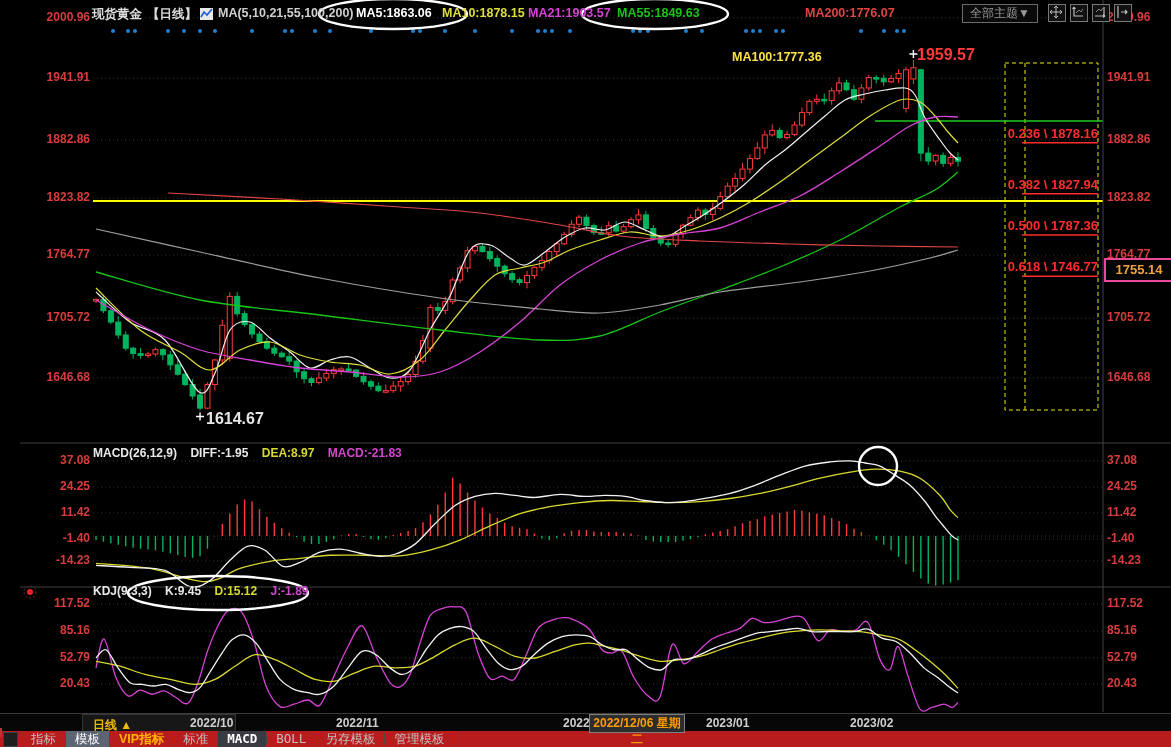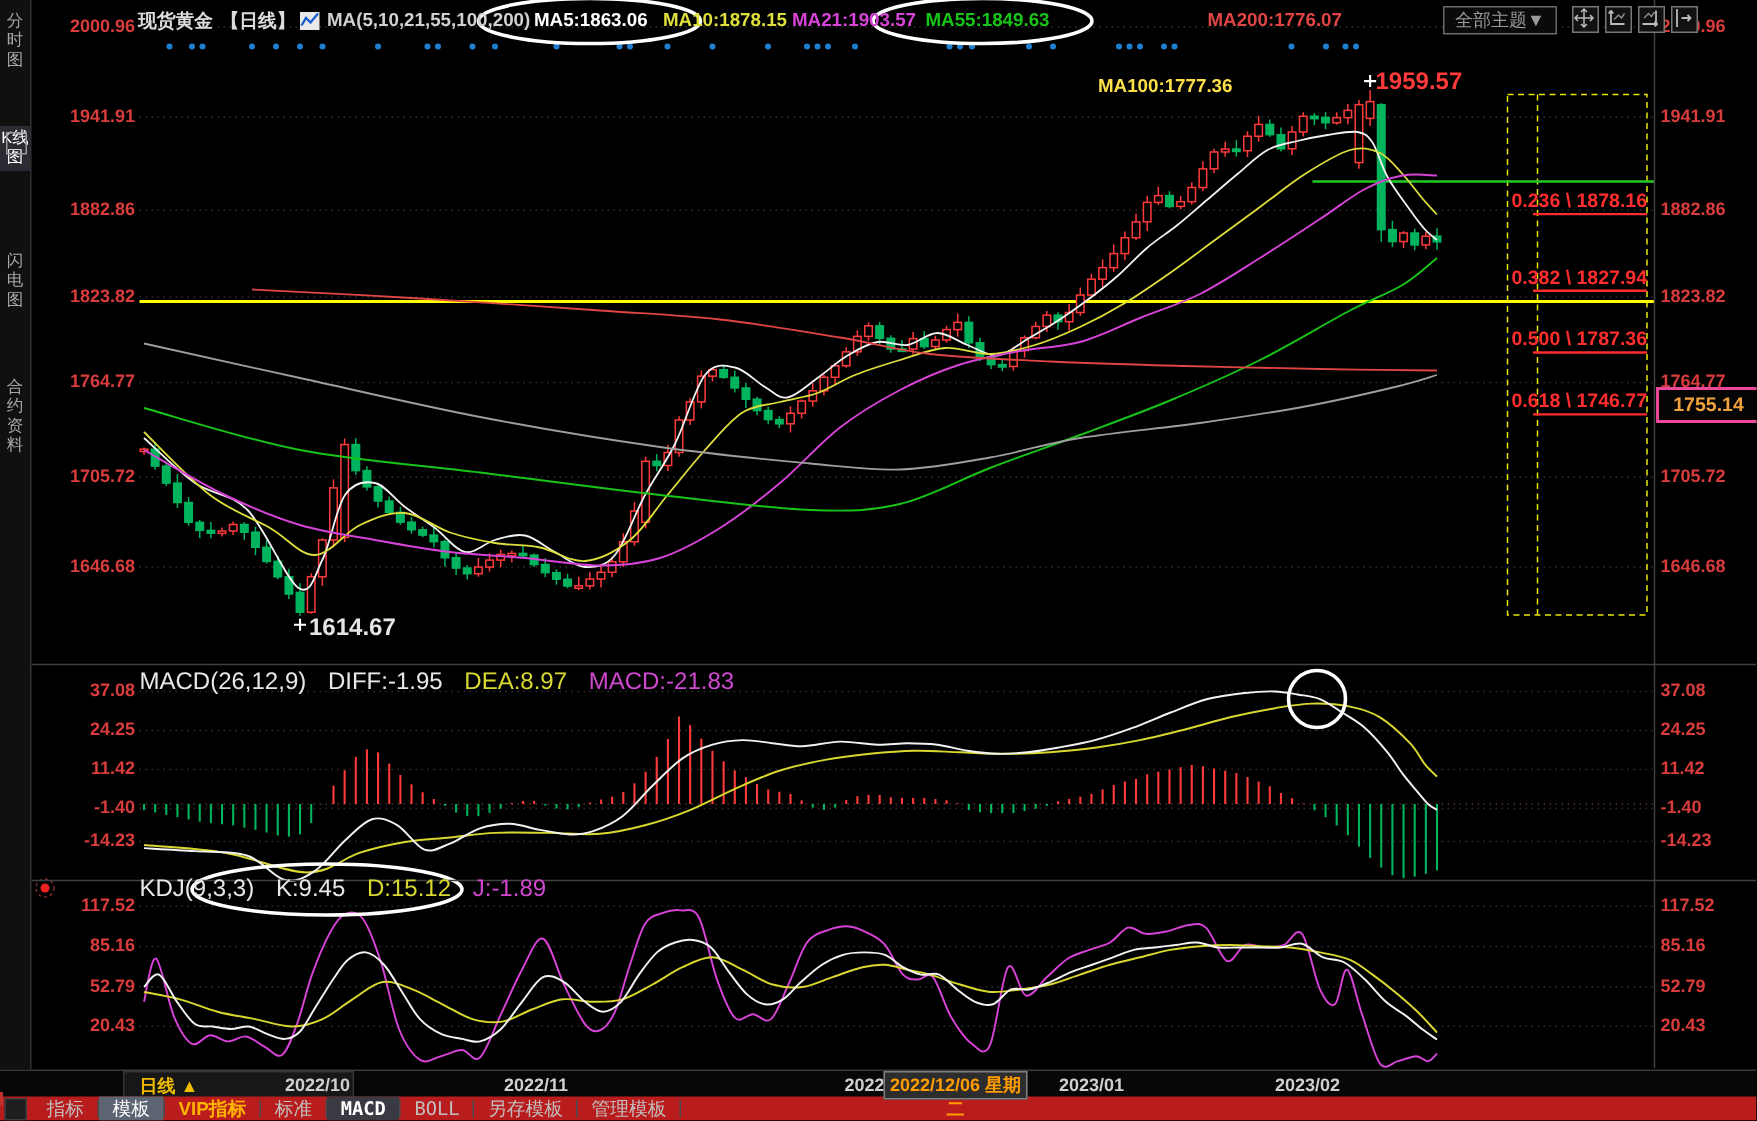--- a/index.html
+++ b/index.html
@@ -22,21 +22,21 @@
   
   .tick{position:absolute;font-size:12px;font-weight:bold;color:#d93c3c;white-space:nowrap;}
   .tickL{left:30px;width:60px;text-align:right;}
   .tickR{left:1107px;width:62px;text-align:left;}
   
   .fib-lab{position:absolute;font-size:13px;font-weight:bold;color:#ff2d2d;width:190px;text-align:right;z-index:4;}
   #price-box{position:absolute;left:1104px;width:66px;height:20px;background:#050505;border:2px solid #ec4899;
     color:#f0a23c;font-size:13px;font-weight:bold;line-height:20px;text-align:center;z-index:6;}
   .anno{position:absolute;font-size:16px;font-weight:bold;white-space:nowrap;z-index:4;}
   
-  .pane-hdr{position:absolute;font-size:16px;font-weight:normal;white-space:nowrap;z-index:4;}
+  .pane-hdr{position:absolute;font-size:12px;font-weight:bold;white-space:nowrap;z-index:4;}
   .pane-hdr span{margin-right:10px;}
   
   #xaxis-row{left:0;top:713px;width:1171px;height:18px;background:#070707;border-top:1px solid #3a3a3a;}
   #period-btn{position:absolute;left:82px;top:0px;width:152px;height:17px;background:#171717;
     border:1px solid #343434;cursor:pointer;}
   #period-btn span{color:#eebb00;font-weight:bold;font-size:12px;margin-left:10px;line-height:16px;display:inline-block;}
   .month{position:absolute;top:2px;color:#cfcfcf;font-size:12px;font-weight:bold;}
   #date-tip{position:absolute;left:589px;top:0px;width:94px;height:17px;background:#2d2d2d;border:1px solid #808080;
     color:#ff9c00;font-size:12px;font-weight:bold;text-align:center;line-height:16px;z-index:7;}
   #tab-row{left:0;top:731px;width:1171px;height:16px;background:#b91c1c;display:flex;align-items:center;}
@@ -486,27 +486,20 @@
       <circle cx="30" cy="592" r="6" fill="none" stroke="#7a3030" stroke-dasharray="2,2"></circle>
       <ellipse cx="393" cy="14" rx="74" ry="15" fill="none" stroke="#fff" stroke-width="2.4"></ellipse>
       <ellipse cx="655" cy="14" rx="73" ry="15" fill="none" stroke="#fff" stroke-width="2.4"></ellipse>
       <ellipse cx="218" cy="593" rx="90" ry="17" fill="none" stroke="#fff" stroke-width="2.4"></ellipse>
       <ellipse cx="878" cy="466" rx="19" ry="19" fill="none" stroke="#fff" stroke-width="2.4"></ellipse>
       <line x1="20" y1="443" x2="1171" y2="443" stroke="#404040"></line>
       <line x1="20" y1="587" x2="1171" y2="587" stroke="#404040"></line>
       <line x1="1103" y1="0" x2="1103" y2="712" stroke="#404040"></line>
     </svg>
 
-  <div id="sidebar" class="abs" style="z-index:8">
-    <div class="side-item" style="top:6px">分时图</div>
-    <div class="side-item sel" style="top:84px">K线图</div>
-    <div id="kbox" class="abs"></div>
-    <div class="side-item" style="top:166px">闪电图</div>
-    <div class="side-item" style="top:250px">合约资料</div>
-  </div>
 
   <div id="hdr" class="abs">
     <span class="h-txt" style="left:92px;color:#dcdcdc">现货黄金</span>
     <span class="h-txt" style="left:147px;color:#dcdcdc">【日线】</span>
     <span class="abs" style="left:200px;top:7px">
       <svg width="14" height="14">
           <rect x="0" y="1" width="13" height="12" fill="#e8e8e8"></rect>
           <polyline points="1,10 4,5 7,8 12,2" fill="none" stroke="#1a5fd0" stroke-width="1.6"></polyline>
         </svg>
     </span>

